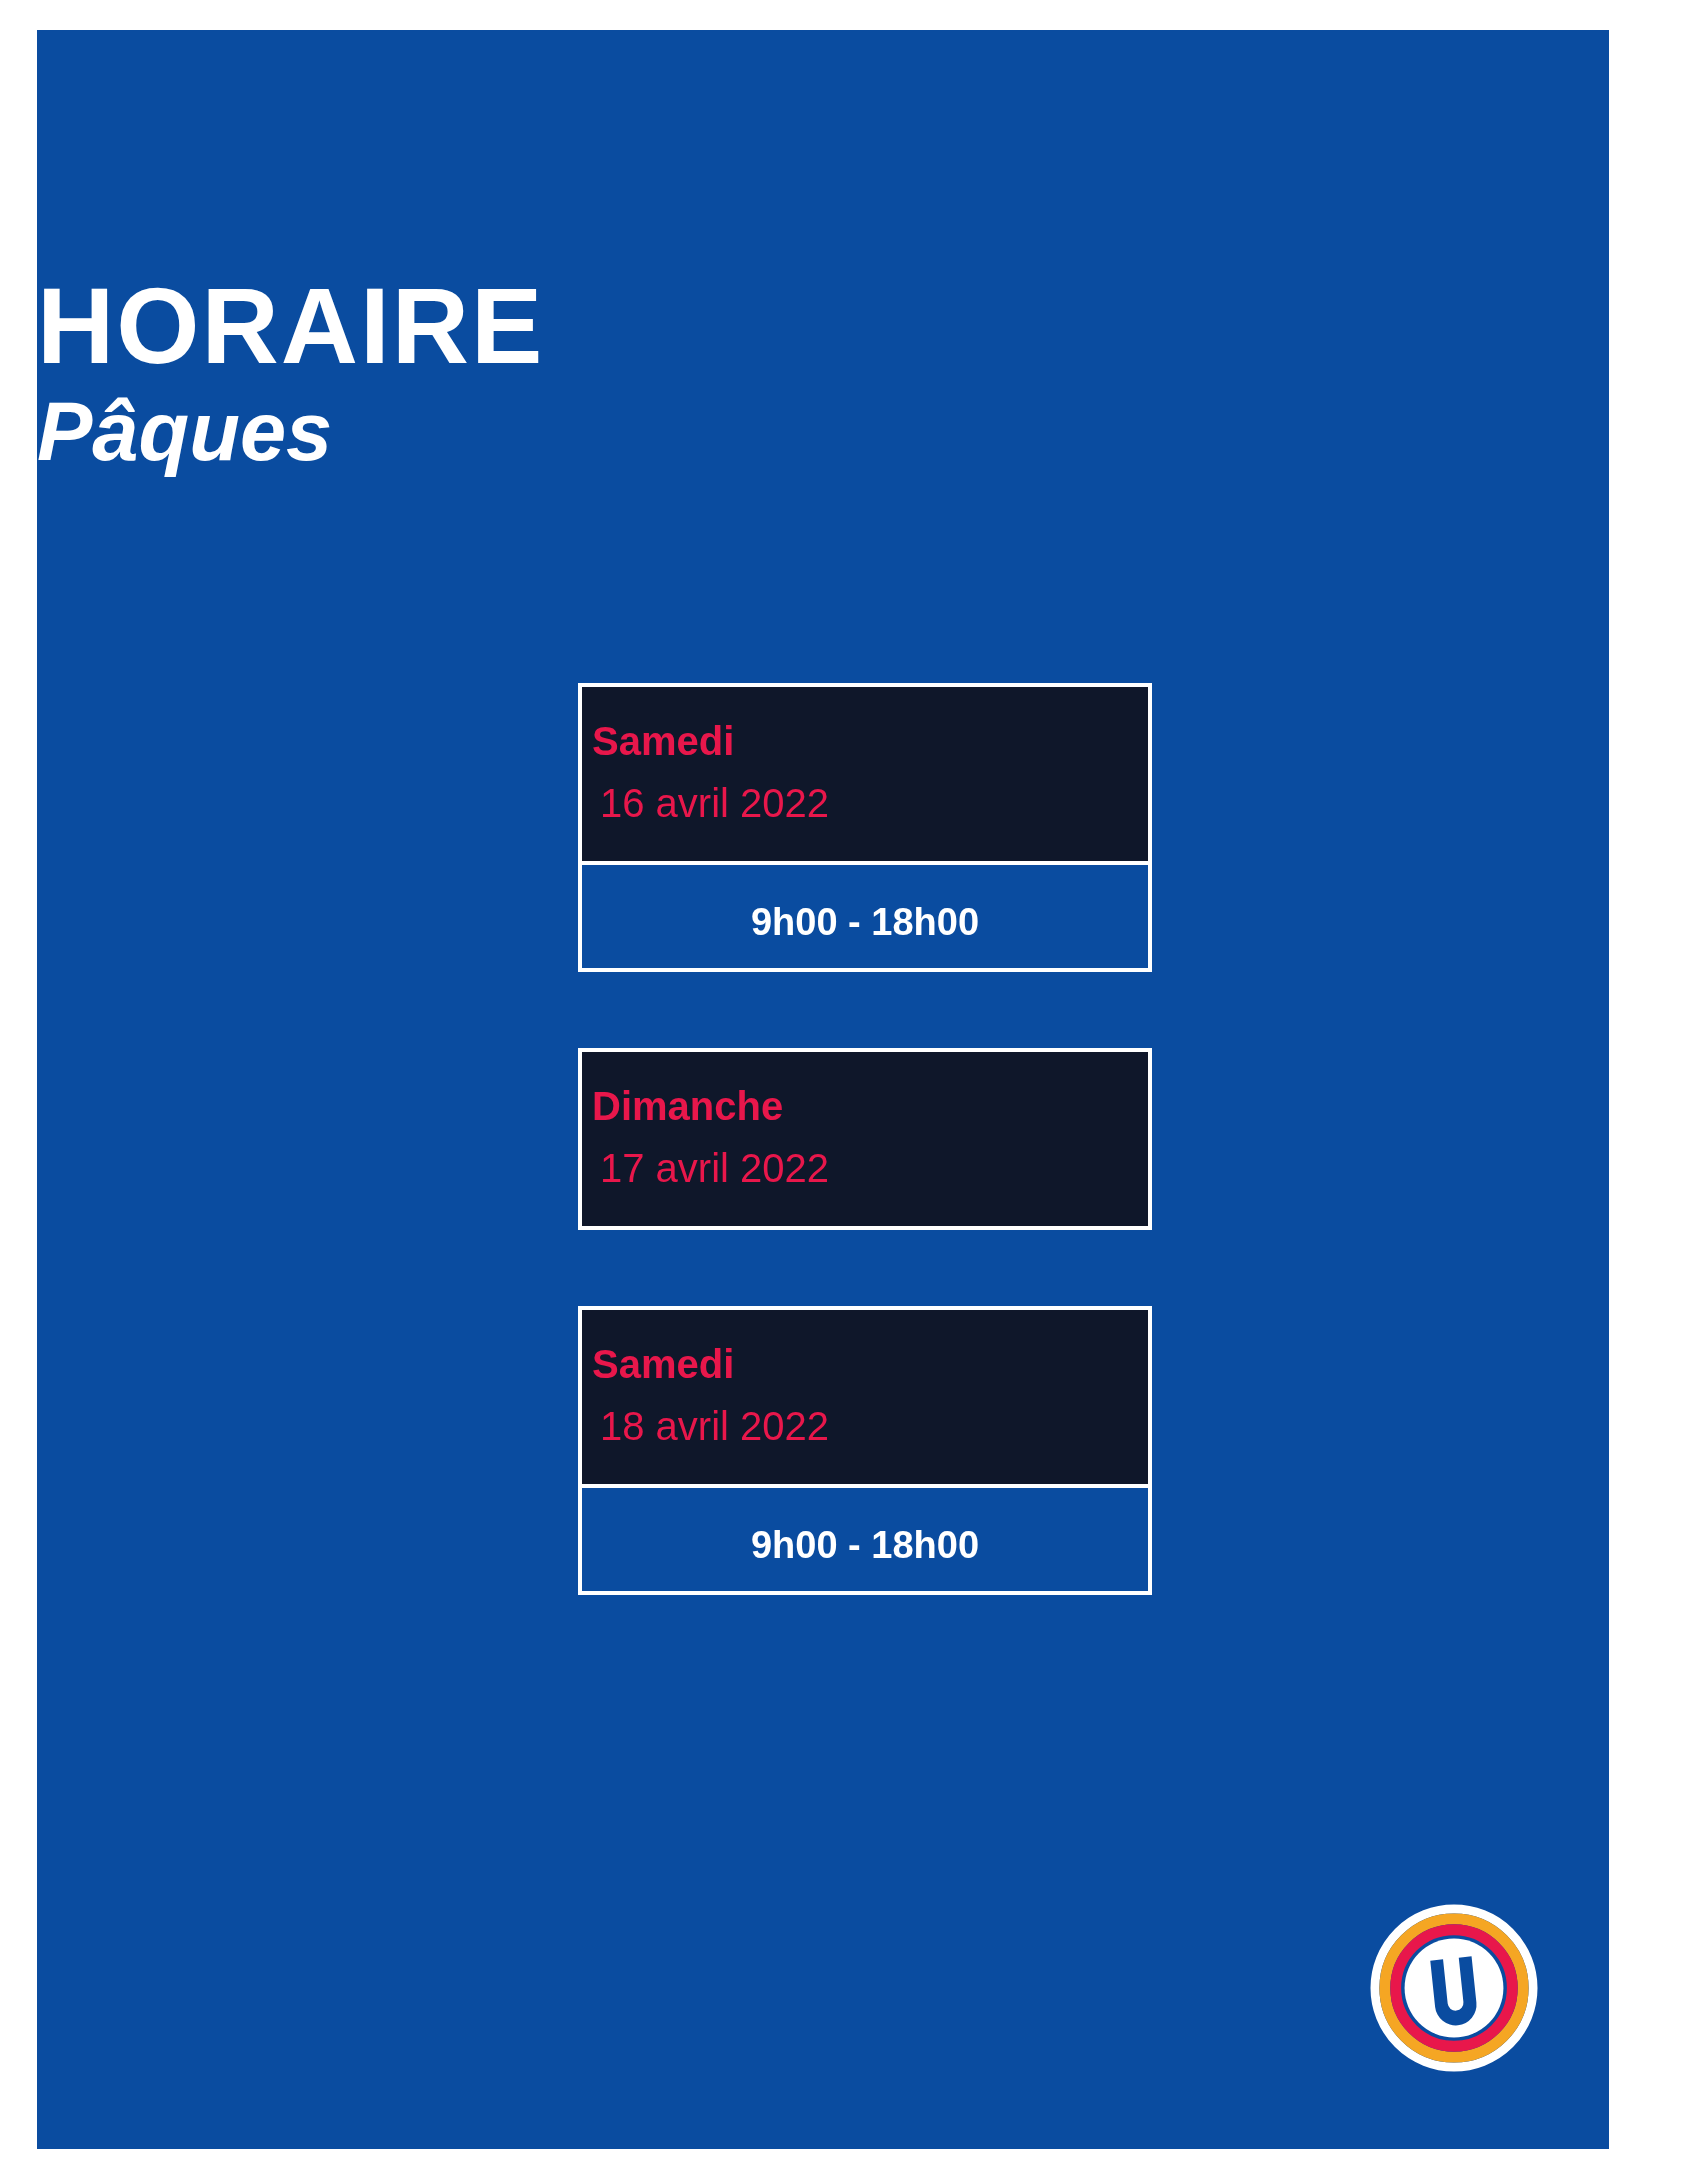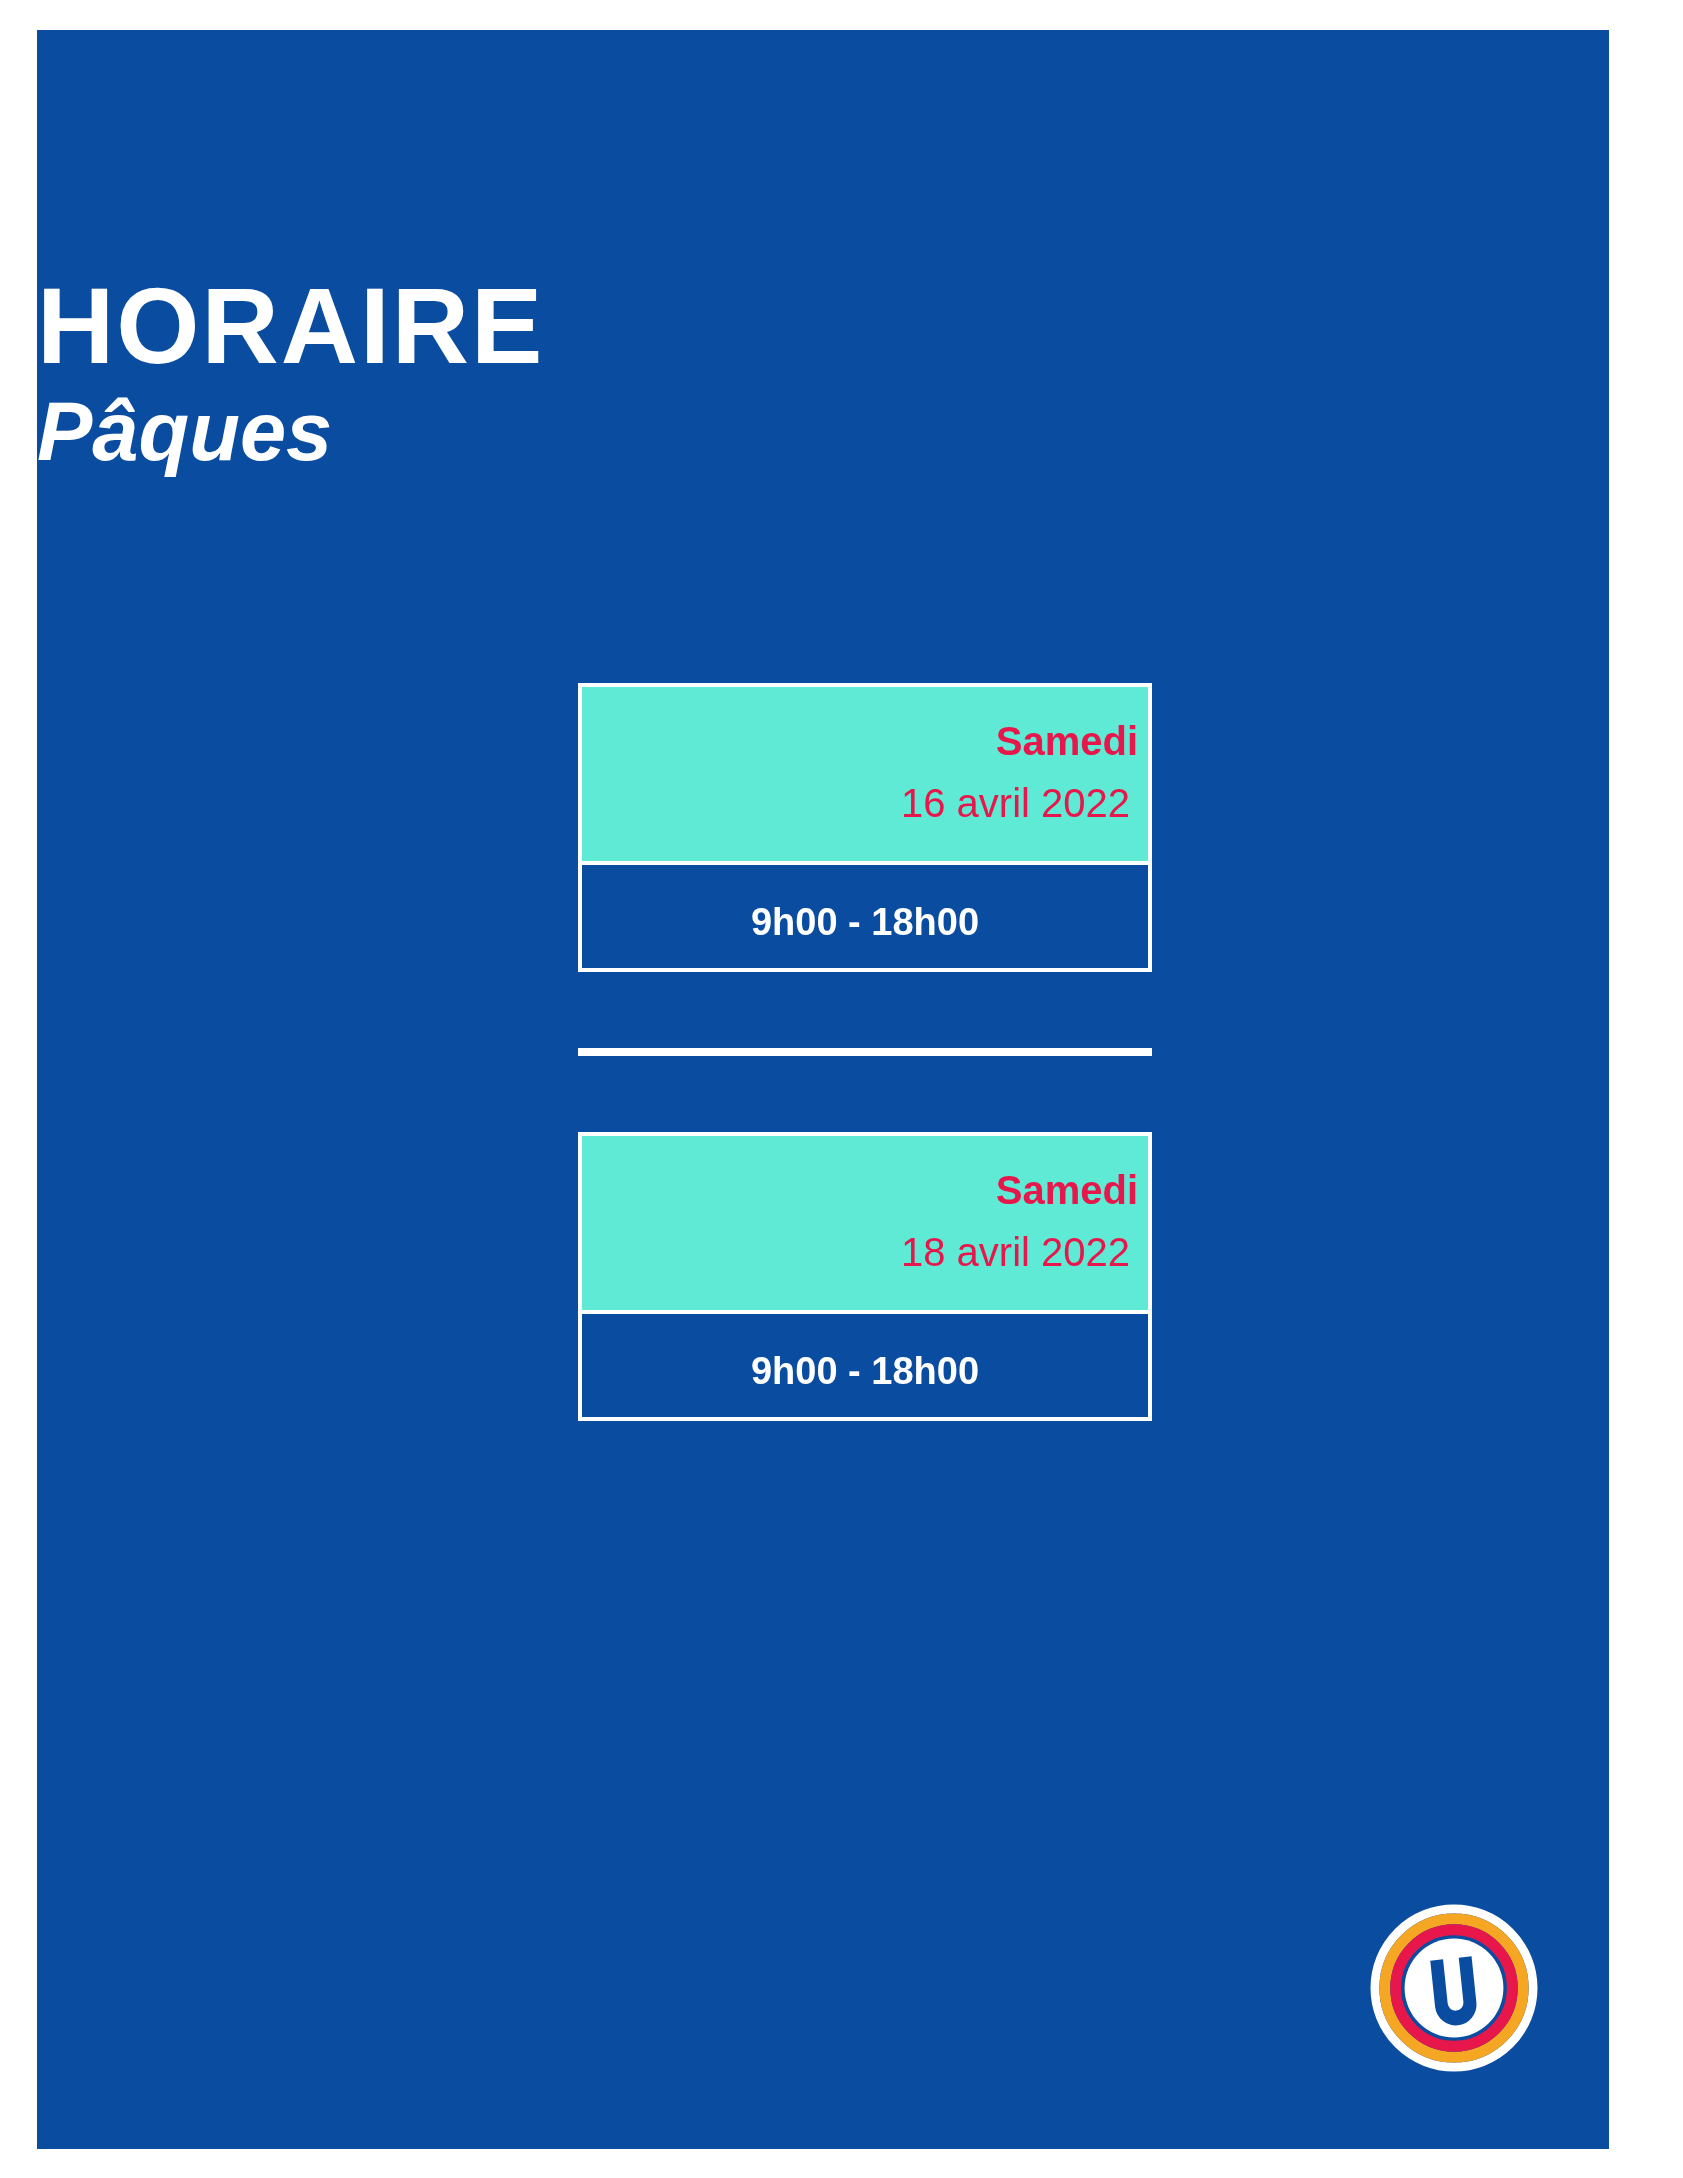--- a/index.html
+++ b/index.html
@@ -54,23 +54,23 @@
   .card {
     width: 574px;
     border: 4px solid #ffffff;
     box-sizing: border-box;
     margin-bottom: 76px;
   }
   .card:last-child {
     margin-bottom: 0;
   }
   .card-top {
-    background: #5eead4;
+    background: #0f172a;
     padding: 30px 10px 26px 10px;
-    text-align: right;
+    text-align: left;
   }
   .card-day {
     color: #e8174b;
     font-size: 40px;
     font-weight: bold;
     line-height: 1.2;
     margin: 0 0 14px 0;
   }
   .card-date {
     color: #e8174b;
@@ -110,20 +110,24 @@
 
     <div class="card">
       <div class="card-top">
         <div class="card-day">Samedi</div>
         <div class="card-date">16 avril 2022</div>
       </div>
       <div class="card-hours">9h00 - 18h00</div>
     </div>
 
     <div class="card">
+      <div class="card-top">
+        <div class="card-day">Dimanche</div>
+        <div class="card-date">17 avril 2022</div>
+      </div>
     </div>
 
     <div class="card">
       <div class="card-top">
         <div class="card-day">Samedi</div>
         <div class="card-date">18 avril 2022</div>
       </div>
       <div class="card-hours">9h00 - 18h00</div>
     </div>
 

